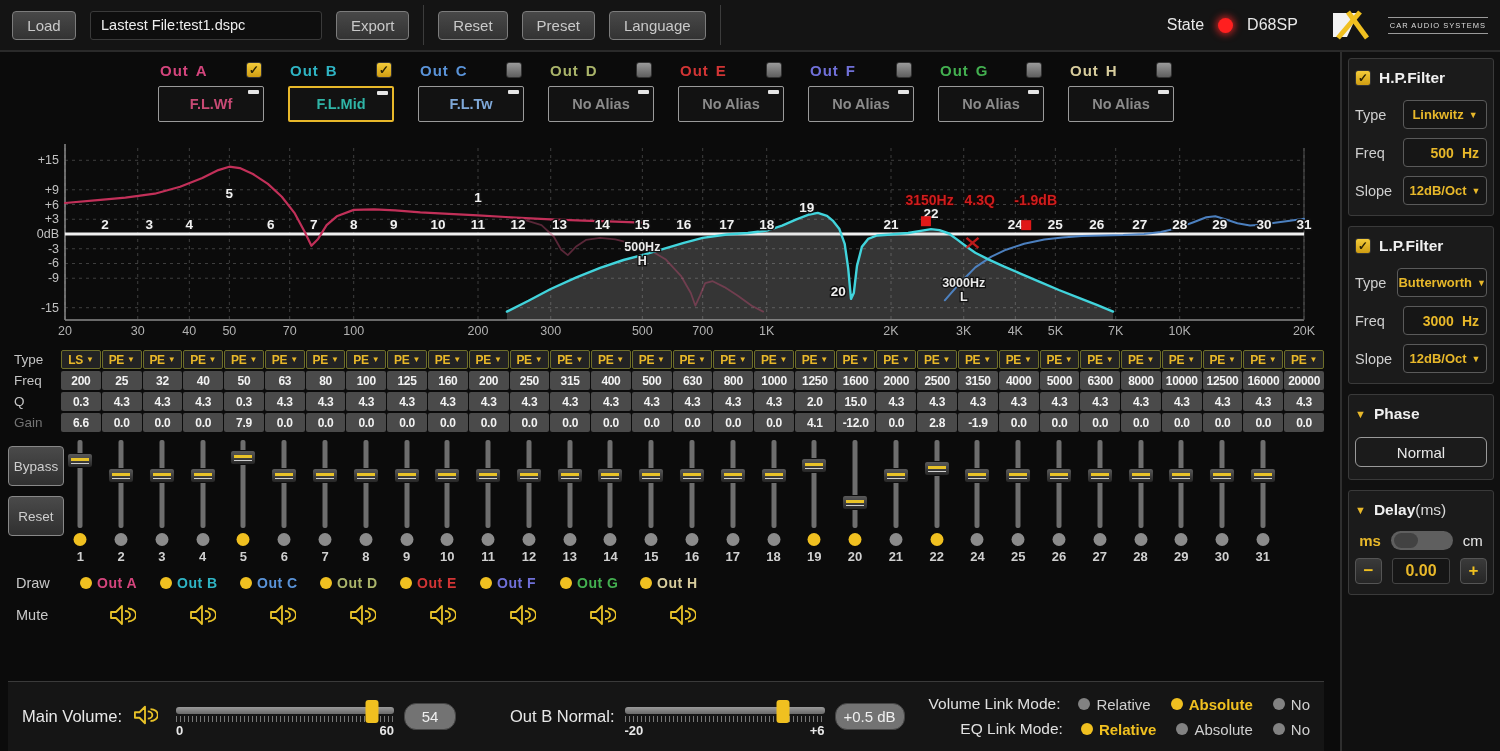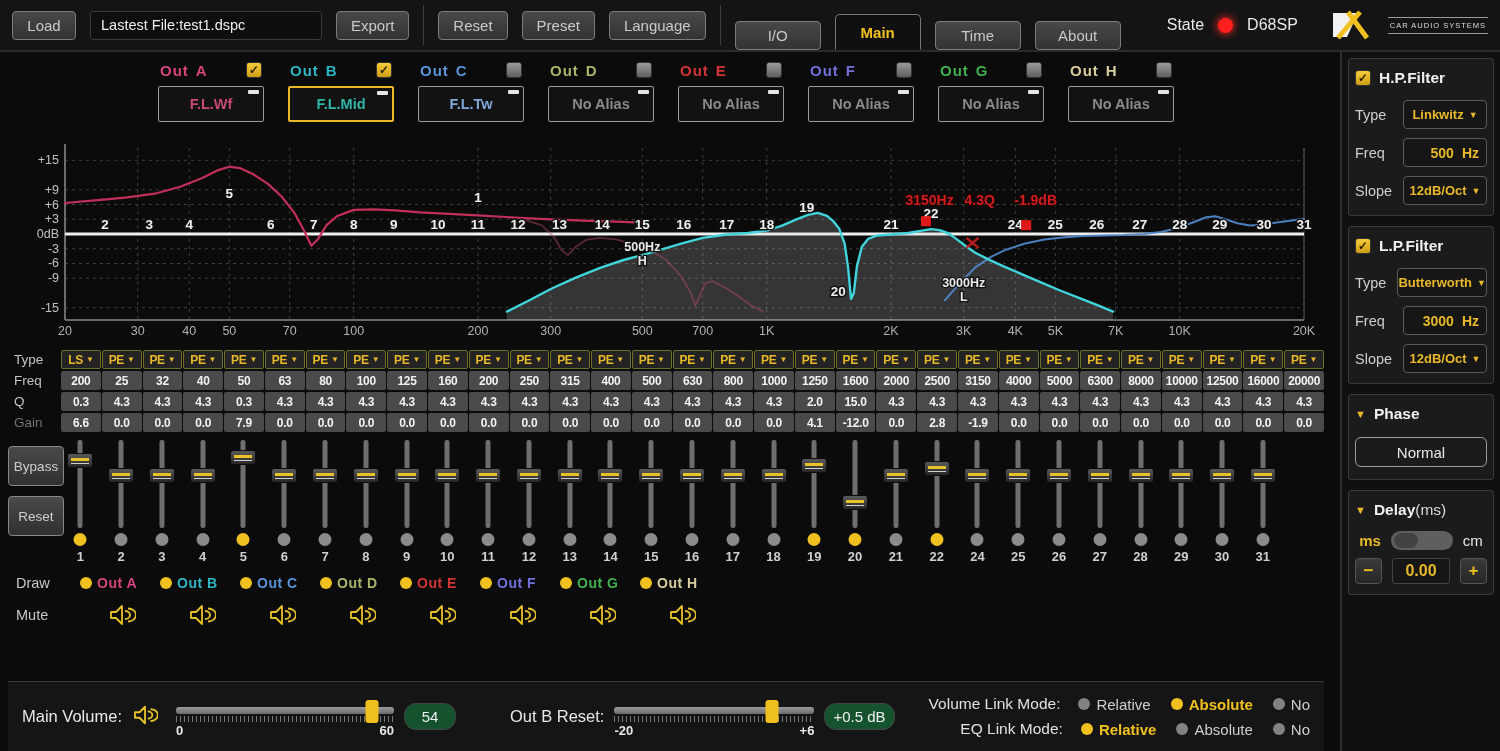--- a/index.html
+++ b/index.html
@@ -111,21 +111,21 @@
     display:flex; align-items:center; padding:0 14px; flex:0 0 auto; }
   .vlabel { color:#e8e8e8; font-size:16.5px; white-space:nowrap; }
   .hslider { position:relative; height:40px; margin:0 10px; }
   .htrack { position:absolute; top:10px; left:0; right:0; height:7px; background:linear-gradient(#9a9a9a,#6a6a6a); border-radius:3px; }
   .ruler { position:absolute; top:19px; left:0; right:0; height:6px;
     background:repeating-linear-gradient(90deg,#777 0,#777 1px,transparent 1px,transparent 4px); }
   .hhandle { position:absolute; top:3px; width:13px; height:23px; background:#f0c020; border-radius:3px;
     transform:translateX(-50%); }
   .rmin,.rmax { position:absolute; top:26px; font-size:13px; font-weight:bold; color:#e8e8e8; }
   .rmin { left:0; } .rmax { right:0; }
-  .valbox { min-width:52px; height:27px; background:#14532d; border:1px solid #454545; border-radius:12px;
+  .valbox { min-width:52px; height:27px; background:#737373; border:1px solid #454545; border-radius:12px;
     color:#efefef; font-size:15px; display:flex; align-items:center; justify-content:center; padding:0 8px; }
   .linkmodes { margin-left:auto; display:flex; flex-direction:column; gap:7px; }
   .linkrow { display:flex; align-items:center; justify-content:flex-end; gap:18px; }
   .linklabel { color:#e0e0e0; font-size:15.5px; }
   .radio { display:flex; align-items:center; gap:6px; }
   .rdot { width:12px; height:12px; border-radius:50%; background:#828282; }
   .rtext { color:#cfcfcf; font-size:15px; }
   .radio.sel .rdot { background:#f0c020; }
   .radio.sel .rtext { color:#f0c020; font-weight:bold; }
 
@@ -165,26 +165,20 @@
 
   <div class="toolbar">
     <div class="tbtn">Load</div>
     <div class="tfield">Lastest File:test1.dspc</div>
     <div class="tbtn">Export</div>
     <div class="tsep"></div>
     <div class="tbtn">Reset</div>
     <div class="tbtn">Preset</div>
     <div class="tbtn">Language</div>
     <div class="tsep"></div>
-    <div style="display:flex;gap:14px;align-items:flex-end;height:100%;padding-top:8px;" id="tabs">
-        <div class="tbtn tab">I/O</div>
-        <div class="tbtn tab active">Main</div>
-        <div class="tbtn tab">Time</div>
-        <div class="tbtn tab">About</div>
-      </div>
     <div class="stategrp">
       <span class="statelbl">State</span>
       <span class="statedot"></span>
       <span class="device">D68SP</span>
       <div class="logo">
         <svg width="40" height="30" viewBox="0 0 40 30">
           <path d="M3,3 L28,3 L17,27 L3,27 Z" fill="#f2f2f2"></path>
           <path d="M8,28 L30,2" stroke="#f0c020" stroke-width="5"></path>
           <path d="M18,2 L37,28" stroke="#f0c020" stroke-width="5"></path>
         </svg>
@@ -920,21 +914,21 @@
             </svg></span>
         <div class="hslider" style="width:218px;">
           <div class="htrack"></div>
           <div class="ruler"></div>
           <div class="hhandle" id="mainhandle" style="left: 90%;"></div>
           <span class="rmin">0</span>
           <span class="rmax">60</span>
         </div>
         <div class="valbox">54</div>
 
-        <span class="vlabel" style="margin-left:54px;">Out B Reset:</span>
+        <span class="vlabel" style="margin-left:54px;">Out B Normal:</span>
         <div class="hslider" style="width:200px;">
           <div class="htrack"></div>
           <div class="ruler"></div>
           <div class="hhandle" id="outbhandle" style="left: 79%;"></div>
           <span class="rmin">-20</span>
           <span class="rmax">+6</span>
         </div>
         <div class="valbox">+0.5 dB</div>
 
         <div class="linkmodes">

